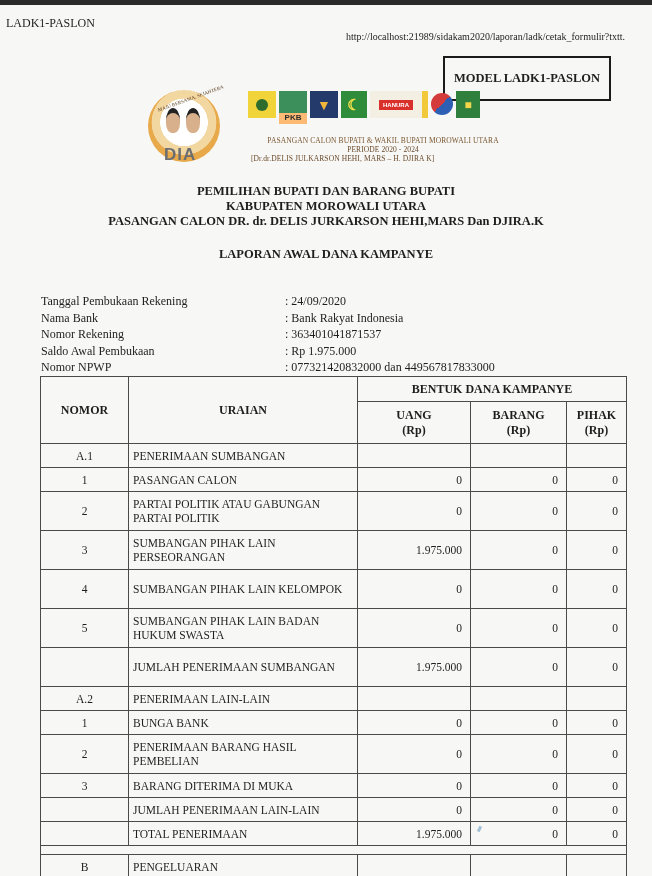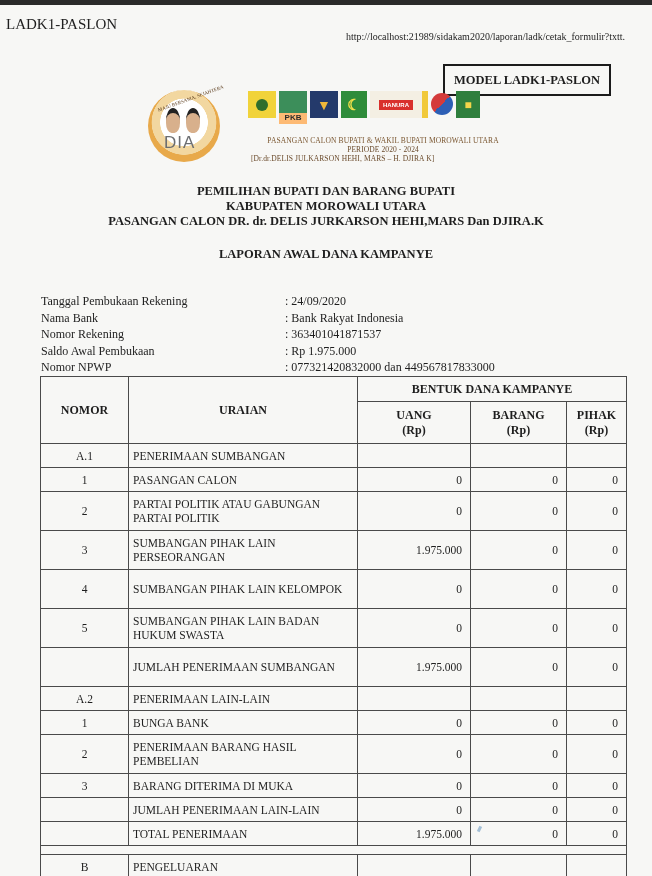--- a/index.html
+++ b/index.html
@@ -1,34 +1,34 @@
 <!DOCTYPE html>
 <html><head>
 <meta charset="utf-8">
 <style>
   html, body { margin:0; padding:0; }
   body {
     width:652px; height:876px; overflow:hidden; position:relative;
     background:#f7f7f5; font-family:"Liberation Serif", serif; color:#1e1e1e;
   }
   .topbar { position:absolute; left:0; top:0; width:652px; height:5px; background:#2a2a2a; }
-  .hdr-left { position:absolute; left:6px; top:16px; font-size:15px; }
+  .hdr-left { position:absolute; left:6px; top:16px; font-size:12px; }
   .hdr-right { position:absolute; left:346px; top:31px; font-size:10px; white-space:nowrap; }
   .model-box {
-    position:absolute; left:443px; top:64px; width:168px; height:32px;
+    position:absolute; left:443px; top:56px; width:168px; height:45px;
     border:2px solid #1b1b1b; box-sizing:border-box; display:flex;
     align-items:center; justify-content:center; font-weight:bold; font-size:12.5px;
   }
   .logo-circle {
     position:absolute; left:148px; top:90px; width:72px; height:72px; border-radius:50%;
     background:radial-gradient(circle at 50% 45%, #fff 0 44%, #f2d7a0 45% 60%, #e8a94a 61% 100%);
   }
   .logo-circle .dia {
-    position:absolute; left:16px; top:43px; font-family:"Liberation Sans", sans-serif;
-    font-weight:normal; font-size:17px; color:#6b6d70; letter-spacing:1px;
+    position:absolute; left:16px; top:55px; font-family:"Liberation Sans", sans-serif;
+    font-weight:bold; font-size:17px; color:#6b6d70; letter-spacing:1px;
   }
   .logo-circle .face { position:absolute; top:18px; width:14px; height:20px; background:#d8b08c; border-radius:50% 50% 40% 40%; border-top:5px solid #222; }
   .logo-circle .face.l { left:18px; }
   .logo-circle .face.r { left:38px; }
   .logo-circle .tagline { position:absolute; left:8px; top:6px; font-size:5px; color:#5a3a1a; transform:rotate(-20deg); white-space:nowrap; }
   .parties { position:absolute; left:248px; top:91px; display:flex; gap:3px; align-items:flex-start; }
   .party { height:27px; display:flex; align-items:center; justify-content:center; font-family:"Liberation Sans", sans-serif; font-weight:bold; }
   .p-golkar { width:28px; background:#f1d33a; }
   .p-golkar span { width:12px; height:12px; border-radius:50%; background:#2f6d2c; display:block; }
   .p-pkb { width:28px; height:33px; background:#fdba74; flex-direction:column; justify-content:flex-start; }

